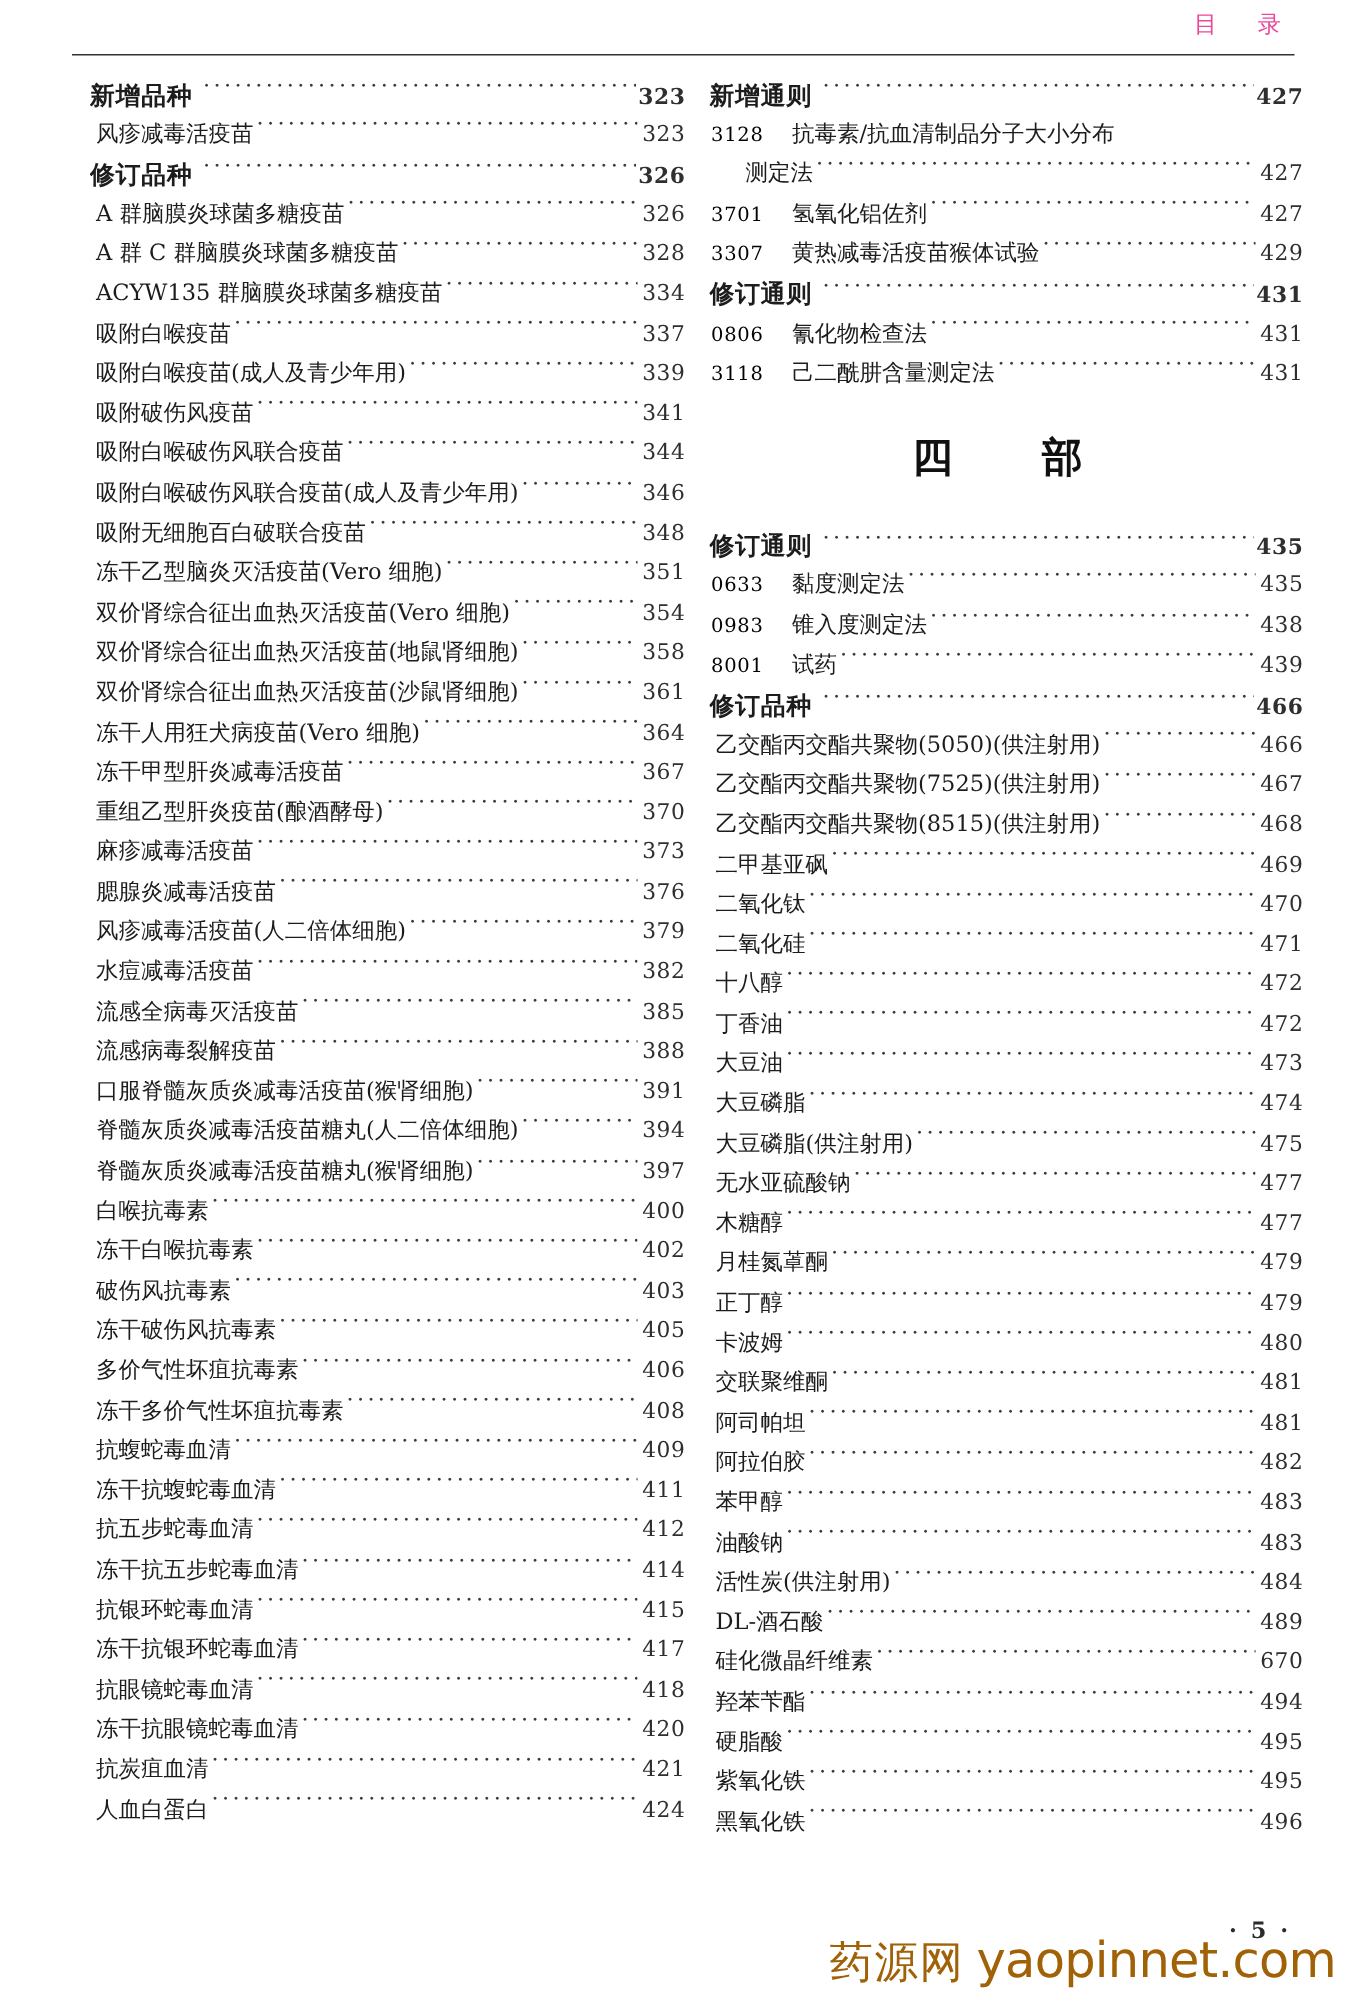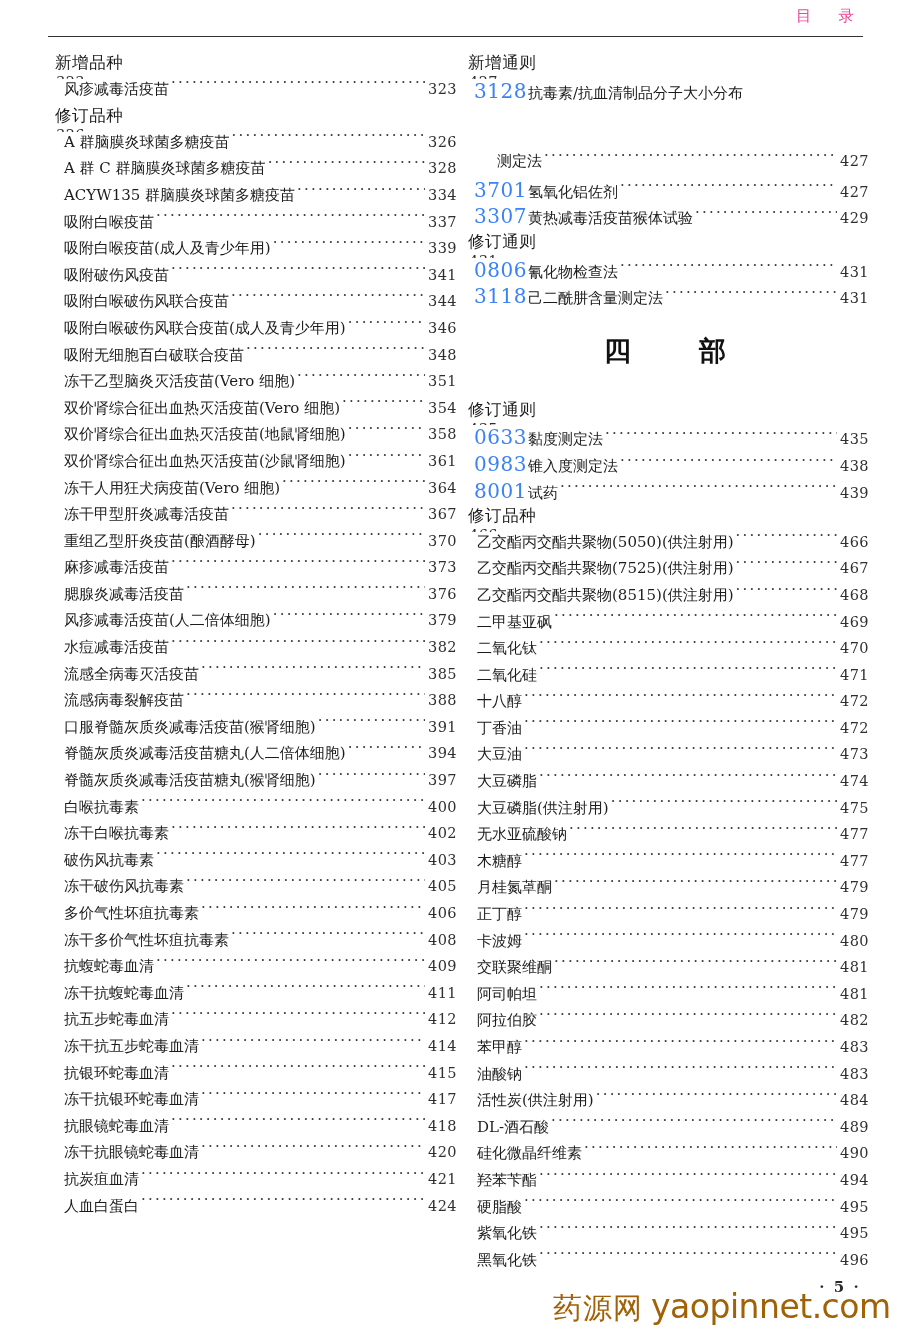--- a/index.html
+++ b/index.html
@@ -91,65 +91,63 @@
     font-family: "DejaVu Serif", "Liberation Serif", serif;
     font-size: 14.5px;
     color: #2f2f2f;
     min-width: 30px;
     text-align: right;
     letter-spacing: 0.4px;
   }
 
   
   .toc-line.heading {
-    font-weight: normal;
+    font-weight: bold;
     font-size: 16.5px;
     letter-spacing: 0.6px;
-    margin-left: 0px;
-    flex-direction: column;
+    margin-left: 12px;
   }
   .toc-line.heading .leader { margin-left: 7px; }
   .toc-line.heading .leader::before { font-weight: normal; }
 
   
   .toc-line.entry {
     padding-left: 16px;
   }
 
   
   .toc-line.numbered {
     padding-left: 13px;
   }
   .toc-line.numbered .code {
     flex: 0 0 auto;
     width: 54px;
-    font-size: 20px;
+    font-size: 13px;
     letter-spacing: 0.5px;
-    color: #3b82f6;
+    color: #000000;
   }
   
   .toc-line.continuation {
     padding-left: 36px;
-    margin-top: 46px;
   }
   
   .toc-line.nodots .leader::before { content: ""; }
   .toc-line.nodots .page { visibility: hidden; }
 
   
   .part-title {
     text-align: center;
     font-size: 27px;
     font-weight: bold;
     letter-spacing: 26px;
     text-indent: 26px;
     padding-top: 22px;
     padding-bottom: 30px;
     color: #111;
-    font-family: Liberation Mono, monospace;
+    font-family: Liberation Sans, sans-serif;
   }
 
   
   .page-number {
     position: absolute;
     left: 800px;
     top: 1278px;
     width: 80px;
     text-align: center;
     font-size: 15px;
@@ -598,21 +596,21 @@
           <span class="page">484</span>
         </div>
         <div class="toc-line entry">
           <span class="label">DL-酒石酸</span>
           <span class="leader"></span>
           <span class="page">489</span>
         </div>
         <div class="toc-line entry">
           <span class="label">硅化微晶纤维素</span>
           <span class="leader"></span>
-          <span class="page">490</span>
+          <span class="page">670</span>
         </div>
         <div class="toc-line entry">
           <span class="label">羟苯苄酯</span>
           <span class="leader"></span>
           <span class="page">494</span>
         </div>
         <div class="toc-line entry">
           <span class="label">硬脂酸</span>
           <span class="leader"></span>
           <span class="page">495</span>

